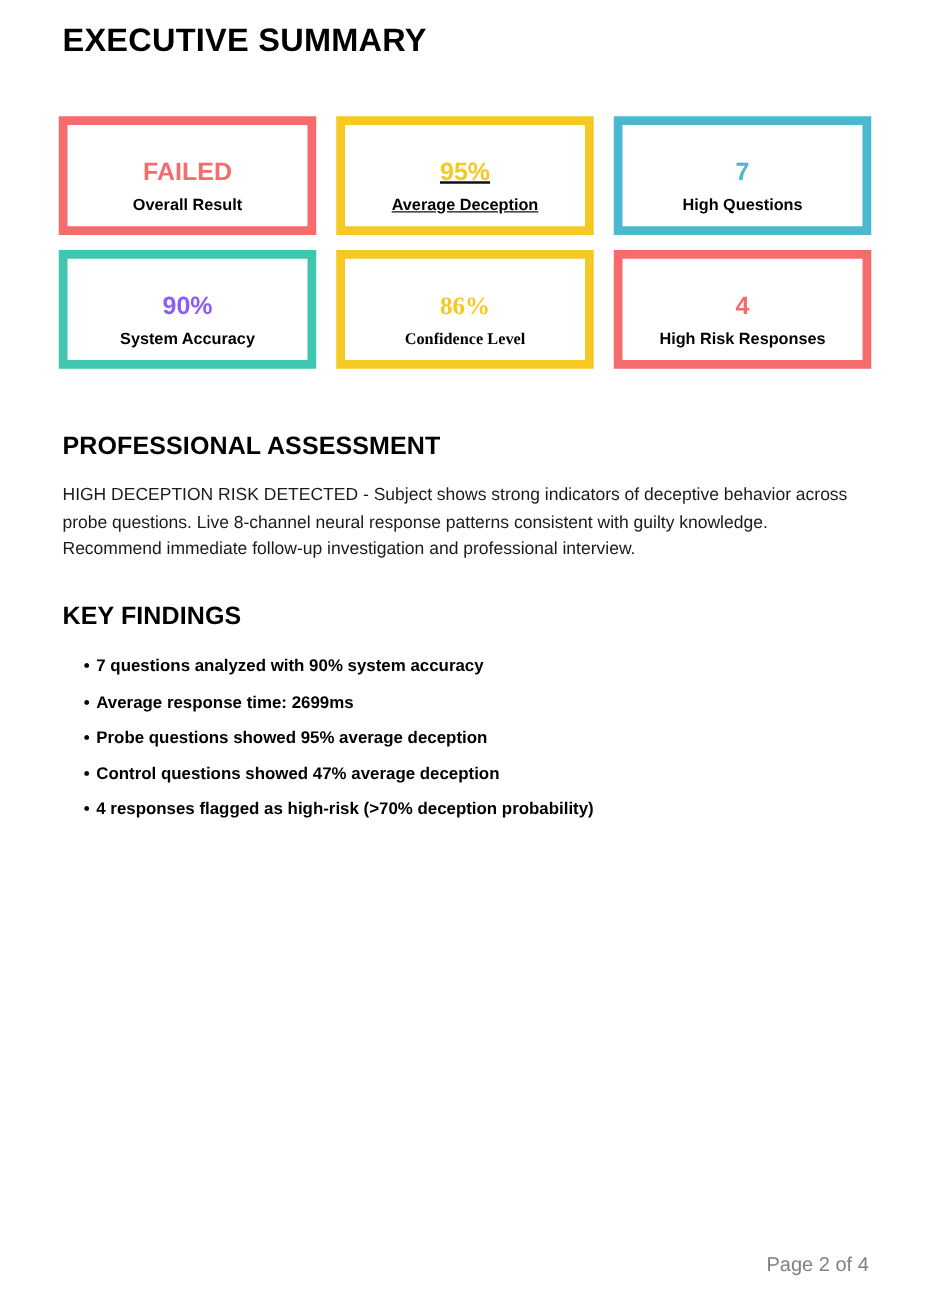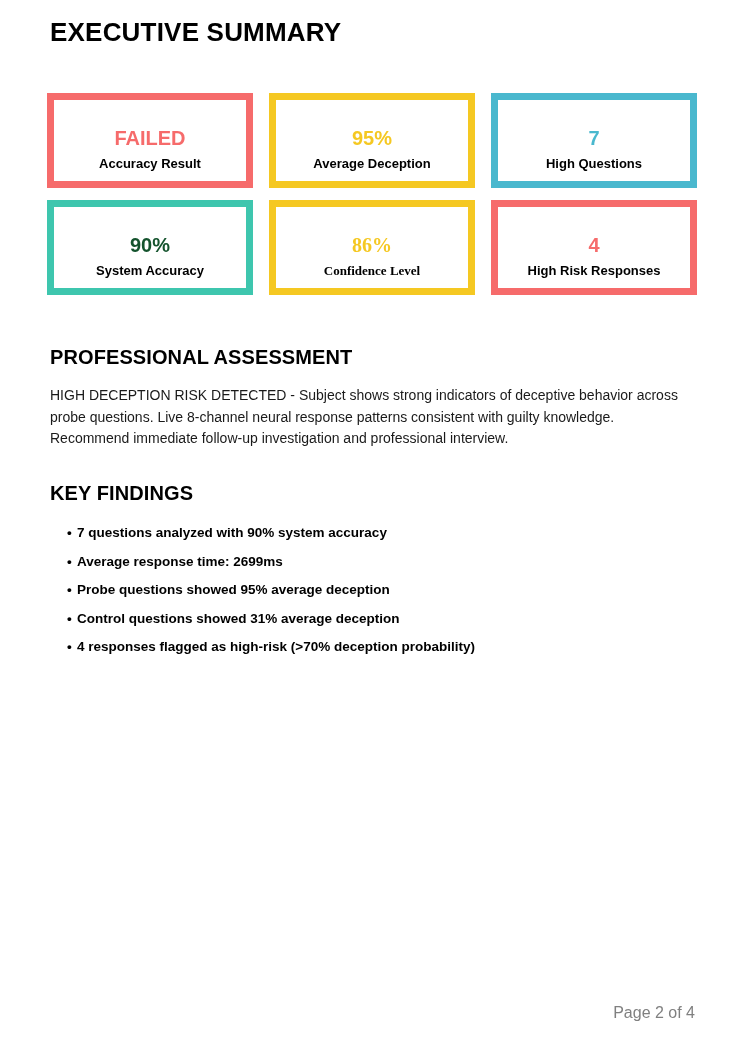--- a/index.html
+++ b/index.html
@@ -68,35 +68,35 @@
 </style>
 </head>
 <body>
 
 <h1 class="page-title">EXECUTIVE SUMMARY</h1>
 
 <div class="cards-grid">
 
   <div class="stat-card" style="border-color: rgb(246, 107, 107);">
     <div class="stat-value" style="color: rgb(246, 107, 107);">FAILED</div>
-    <div class="stat-label">Accuracy Result</div>
+    <div class="stat-label">Overall Result</div>
   </div>
 
-  <div class="stat-card" style="border-color: rgb(245, 200, 34);">
+  <div class="stat-card" style="border-color: rgb(245, 200, 34); text-decoration: underline;">
     <div class="stat-value" style="color: rgb(245, 200, 34);">95%</div>
     <div class="stat-label">Average Deception</div>
   </div>
 
   <div class="stat-card" style="border-color: rgb(74, 184, 206);">
     <div class="stat-value" style="color: rgb(74, 184, 206);">7</div>
     <div class="stat-label">High Questions</div>
   </div>
 
   <div class="stat-card" style="border-color: rgb(62, 198, 174);">
-    <div class="stat-value" style="color: #14532d;">90%</div>
+    <div class="stat-value" style="color: #8b5cf6;">90%</div>
     <div class="stat-label">System Accuracy</div>
   </div>
 
   <div class="stat-card" style="border-color: rgb(245, 200, 34); font-family: Liberation Serif, serif;">
     <div class="stat-value" style="color: rgb(245, 200, 34);">86%</div>
     <div class="stat-label">Confidence Level</div>
   </div>
 
   <div class="stat-card" style="border-color: rgb(246, 107, 107);">
     <div class="stat-value" style="color: rgb(246, 107, 107);">4</div>
@@ -124,21 +124,21 @@
       <span>Average response time: 2699ms</span>
     </div>
 
     <div class="finding">
       <span class="bullet">•</span>
       <span>Probe questions showed 95% average deception</span>
     </div>
 
     <div class="finding">
       <span class="bullet">•</span>
-      <span>Control questions showed 31% average deception</span>
+      <span>Control questions showed 47% average deception</span>
     </div>
 
     <div class="finding">
       <span class="bullet">•</span>
       <span>4 responses flagged as high-risk (&gt;70% deception probability)</span>
     </div>
 
   </div>
 </div>
 

